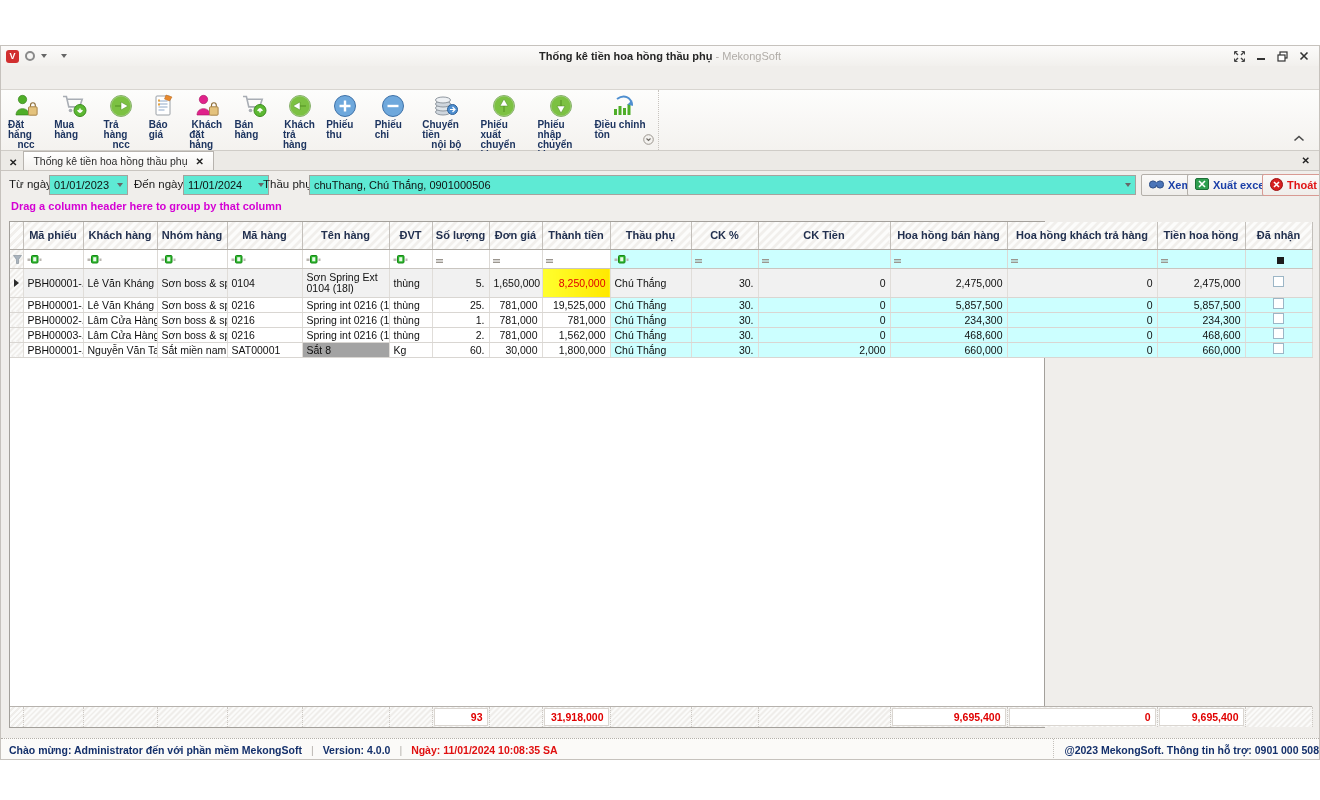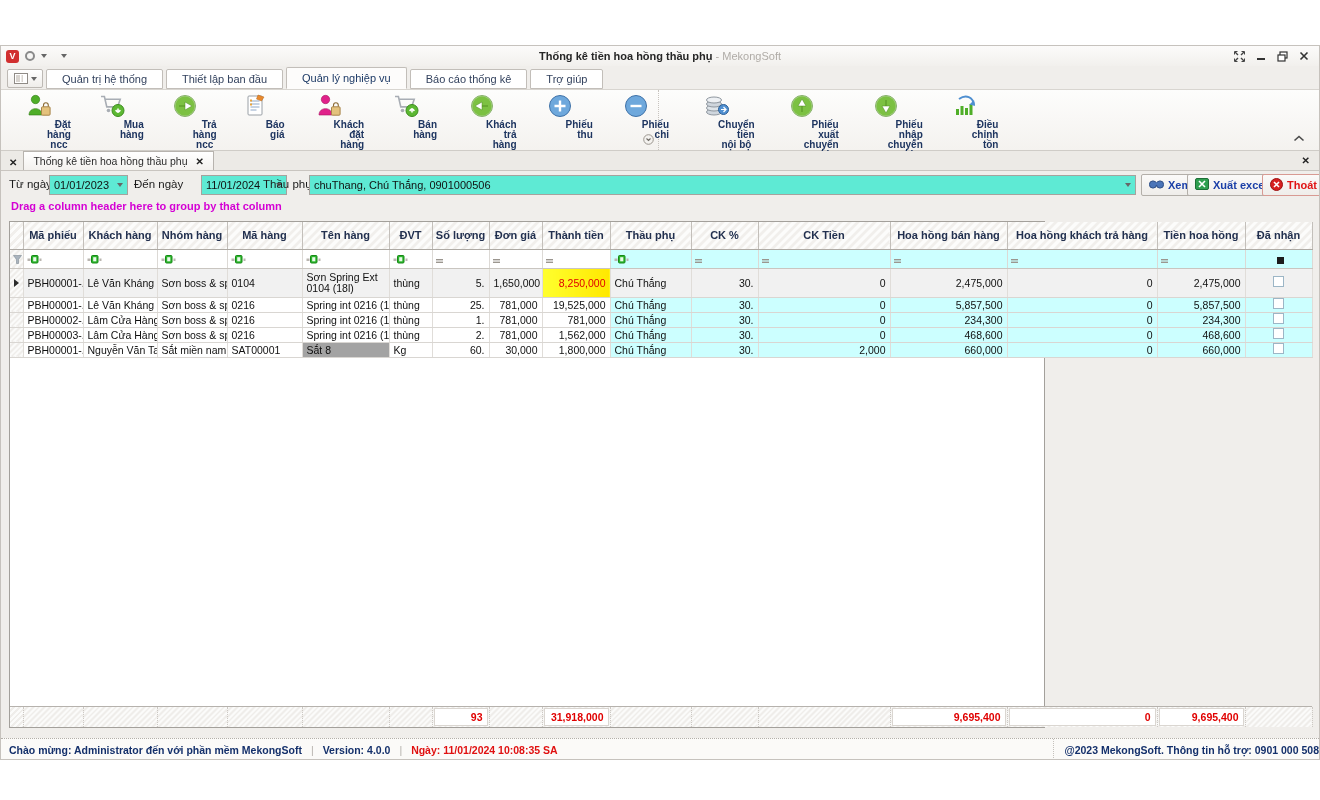--- a/index.html
+++ b/index.html
@@ -22,21 +22,21 @@
   .app-button { height:19px; width:36px; background:linear-gradient(#fff,#efedea); border:1px solid #bdb9b4; border-radius:2px; display:flex; align-items:center; justify-content:center; gap:3px; margin-bottom:1px; }
   .rtab { height:20px; padding:0 15px; background:#fff; border:1px solid #c2beb9; border-radius:2px 2px 0 0; font-size:11px; color:#33425e; display:flex; align-items:center; }
   .rtab.active { background:#fdfcfb; border-bottom:1px solid #fdfcfb; height:22px; color:#1d3a66; }
 
   
   .ribbon-body { position:absolute; top:43px; left:0; right:0; height:62px; background:linear-gradient(#fdfdfc,#f4f2ef); border-top:1px solid #d8d5d0; border-bottom:1px solid #cfccc7; }
   .rgroup { position:absolute; top:0; bottom:0; left:0; width:658px; border-right:1px dotted #c8c4bf; }
   .rbuttons { display:flex; align-items:flex-start; padding:1px 0 0 2px; }
   .rbtn { display:flex; flex-direction:column; align-items:center; padding:1px 5px; border-radius:2px; cursor:default; }
   .rbtn .ricon { height:28px; display:flex; align-items:center; justify-content:center; }
-  .rbtn .rlbl { font-size:10px; font-weight:bold; color:#1e3560; line-height:10px; text-align:right;margin-left:39px; }
+  .rbtn .rlbl { font-size:10px; font-weight:bold; color:#1e3560; line-height:10px; text-align:left; }
   .rgroup-footer { position:absolute; bottom:0; left:0; right:0; height:12px; text-align:center; font-size:9px; color:#aba79f; letter-spacing:.5px; }
   .dlg-launcher { position:absolute; right:4px; bottom:1px; }
   .ribbon-collapse { position:absolute; right:14px; bottom:4px; }
 
   
   .doc-strip { position:absolute; top:105px; left:0; right:0; height:20px; background:#eceae6; border-bottom:1px solid #c9c5c0; display:flex; align-items:flex-end; }
   .doc-close-left { margin:0 6px 2px 8px; font-size:10px; font-weight:bold; color:#222; }
   .doc-tab { height:19px; background:linear-gradient(#fff,#f3f1ee); border:1px solid #b7b3ae; border-bottom:none; display:flex; align-items:center; gap:8px; padding:0 9px; font-size:10.5px; color:#2b2b2b; }
   .doc-tab .x { font-size:10px; font-weight:bold; color:#222; }
   .doc-close-right { margin-left:auto; margin-right:9px; margin-bottom:4px; font-size:10px; font-weight:bold; color:#222; }
@@ -116,35 +116,20 @@
           </svg>
         </span>
       <span>
           <svg width="10" height="10" viewBox="0 0 10 10">
             <path d="M1.5 1.5 l7 7 M8.5 1.5 l-7 7" stroke="#333" stroke-width="1.6"></path>
           </svg>
         </span>
     </div>
   </div>
 
-  <div class="ribbon-tabs" id="ribbon-tabs">
-    <div class="app-button">
-      <span><svg width="14" height="11" viewBox="0 0 14 11">
-            <rect x="0.5" y="0.5" width="13" height="10" fill="#fff" stroke="#8f8b86"></rect>
-            <rect x="2" y="2" width="4" height="7" fill="#d8d4cf"></rect>
-            <rect x="7.5" y="2" width="1.5" height="7" fill="#d8d4cf"></rect>
-          </svg></span>
-      <span class="caret-down"></span>
-    </div>
-  <div class="rtab">Quản trị hệ thống</div>
-      <div class="rtab">Thiết lập ban đầu</div>
-      <div class="rtab active">Quản lý nghiệp vụ</div>
-      <div class="rtab">Báo cáo thống kê</div>
-      <div class="rtab">Trợ giúp</div>
-    </div>
 
   <div class="ribbon-body">
     <div class="rgroup">
       <div class="rbuttons" id="toolbar">
           <div class="rbtn">
             <span class="ricon">
               <svg width="26" height="26" viewBox="0 0 26 26">
   <circle cx="9.5" cy="6.5" r="4.2" fill="#4fae28" stroke="#2f7a14" stroke-width="0.6"></circle>
   <path d="M3 22 C3 13.5 16 13.5 16 22 Z" fill="#4fae28" stroke="#2f7a14" stroke-width="0.6"></path>
   <path d="M17.5 14 v-1.8 a2.4 2.4 0 0 1 4.8 0 V14" fill="none" stroke="#8a6a34" stroke-width="1.1"></path>
@@ -319,21 +304,21 @@
     <span class="doc-close-right">✕</span>
   </div>
 
   <div class="filter-bar">
     <span class="lbl" style="left:8px">Từ ngày</span>
     <div class="fld" style="left:48px;width:79px">
       <span class="cv">01/01/2023</span>
         <span class="caret-down"></span>
     </div>
     <span class="lbl" style="left:133px">Đến ngày</span>
-    <div class="fld" style="left:200px;width:86px">
+    <div class="fld" style="left:182px;width:86px">
       <span class="cv">11/01/2024</span>
         <span class="caret-down"></span>
     </div>
     <span class="lbl" style="left:262px">Thầu phụ</span>
     <div class="fld" style="left:308px;width:827px">
       <span class="cv">chuThang, Chú Thắng, 0901000506</span>
         <span class="caret-down"></span>
     </div>
     <div class="btn blue" style="left:1140px">
       <span><svg width="15" height="10" viewBox="0 0 15 10">

